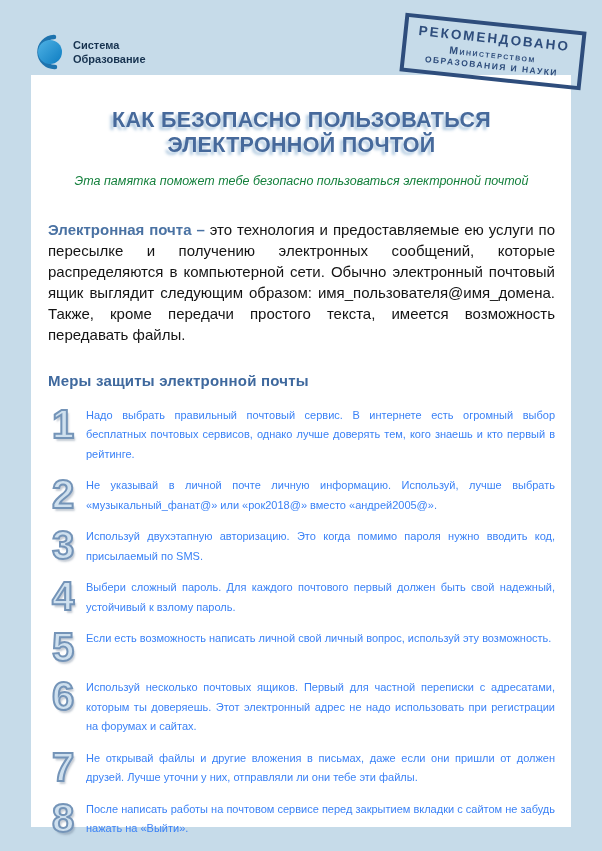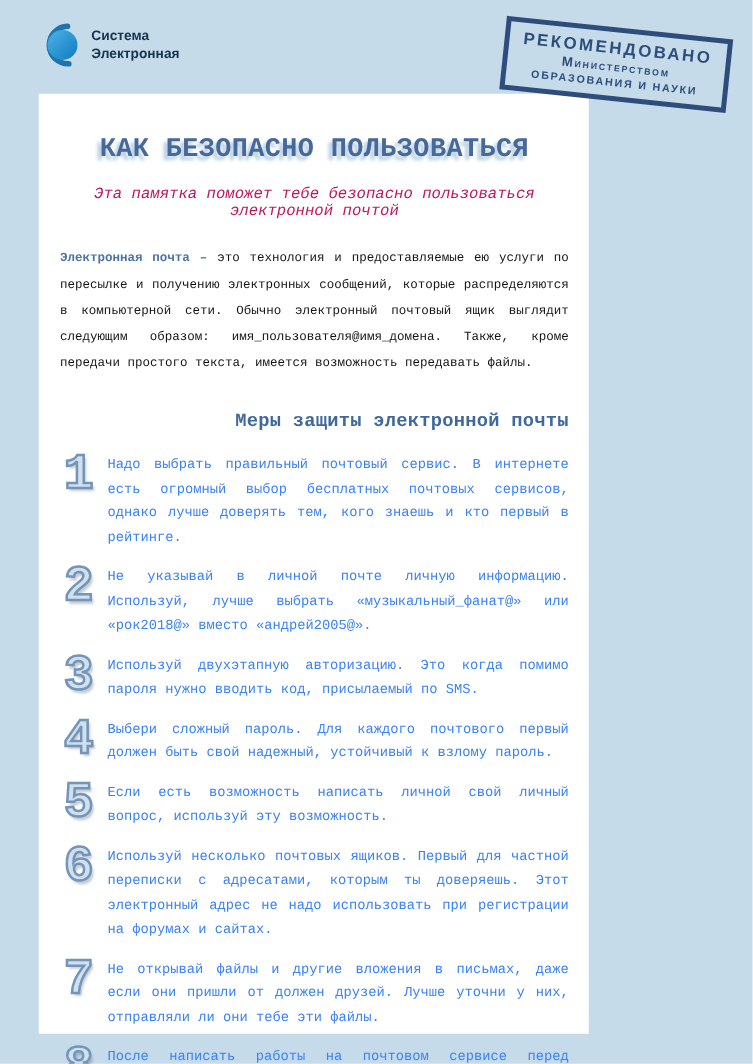--- a/index.html
+++ b/index.html
@@ -9,30 +9,29 @@
     font-family: "Liberation Sans", sans-serif;
     position: relative;
     overflow: hidden;
   }
   .page { position: absolute; inset: 0; }
 
   
   .card {
     position: absolute;
     left: 31px; top: 75px;
-    width: 440px; height: 752px;
+    width: 540px; height: 752px;
     background: #ffffff;
     box-sizing: border-box;
     padding: 33px 16px 0 17px;
-    font-family: Liberation Mono, monospace;
   }
 
   
   .logo {
-    position: absolute; left: 28px; top: 16px;
+    position: absolute; left: 28px; top: 32px;
     display: flex; align-items: center; gap: 7px;
     z-index: 3;
   }
   .logo-text {
     font-size: 11px; font-weight: bold;
     color: #16324f; line-height: 1.25;
   }
 
   
   .stamp {
@@ -50,35 +49,35 @@
 
   
   .title {
     margin: 0; text-align: center;
     color: #46699b; font-size: 21.5px; font-weight: bold;
     line-height: 1.18; letter-spacing: 0.3px;
     text-shadow: -3px 3px 3px rgba(168,196,221,0.9);
   }
   .subtitle {
     margin: 15px 0 0; text-align: center;
-    font-style: italic; font-size: 12.5px; color: #be185d;
+    font-style: italic; font-size: 12.5px; color: #15803d;
   }
 
   
   .intro {
-    margin: 21px 0 0;
-    font-size: 10px; line-height: 21px;
+    margin: 31px 0 0;
+    font-size: 15px; line-height: 21px;
     text-align: justify; color: #141414;
   }
   .intro .term { color: #4a72a3; font-weight: bold; }
   .intro .dash { color: #4a72a3; font-weight: bold; }
 
   
   .section-heading {
-    margin: 27px 0 0; text-align: right;
+    margin: 27px 0 0; text-align: left;
     color: #3f699e; font-size: 15px; font-weight: bold;
     letter-spacing: 0.2px;
   }
 
   
   .items { margin-top: 16px; }
   .item { display: flex; align-items: flex-start; margin-bottom: 11px; }
   .num {
     flex: 0 0 30px; margin-right: 8px;
     text-align: center;
@@ -96,20 +95,21 @@
 </style>
 </head>
 <body>
 
 <div class="page">
 
   <div class="card">
 
     <h1 class="title">
       <span>КАК БЕЗОПАСНО ПОЛЬЗОВАТЬСЯ</span><br>
+      <span>ЭЛЕКТРОННОЙ ПОЧТОЙ</span>
     </h1>
 
     <p class="subtitle">Эта памятка поможет тебе безопасно пользоваться электронной почтой</p>
 
     <p class="intro">
       <span class="term">Электронная почта</span>
       <span class="dash">–</span>
       <span>это технология и предоставляемые ею услуги по пересылке и получению электронных сообщений, которые распределяются в компьютерной сети. Обычно электронный почтовый ящик выглядит следующим образом: имя_пользователя@имя_домена. Также, кроме передачи простого текста, имеется возможность передавать файлы.</span>
     </p>
 
@@ -166,21 +166,21 @@
         <linearGradient id="globeGrad" x1="0" y1="0" x2="1" y2="1">
           <stop offset="0" stop-color="#4fb2e5"></stop>
           <stop offset="1" stop-color="#0d7cc1"></stop>
         </linearGradient>
       </defs>
       <path d="M 26 5 A 15 15 0 1 0 27 35" fill="none" stroke="#1d73ae" stroke-width="4.5" stroke-linecap="round"></path>
       <circle cx="22" cy="20" r="12" fill="url(#globeGrad)"></circle>
     </svg>
     <div class="logo-text">
       <div>Система</div>
-      <div>Электронная</div>
+      <div>Образование</div>
     </div>
   </div>
 
   <div class="stamp">
     <div class="stamp-line1">РЕКОМЕНДОВАНО</div>
     <div class="stamp-line2">Министерством</div>
     <div class="stamp-line3">ОБРАЗОВАНИЯ И НАУКИ</div>
   </div>
 
 </div>

